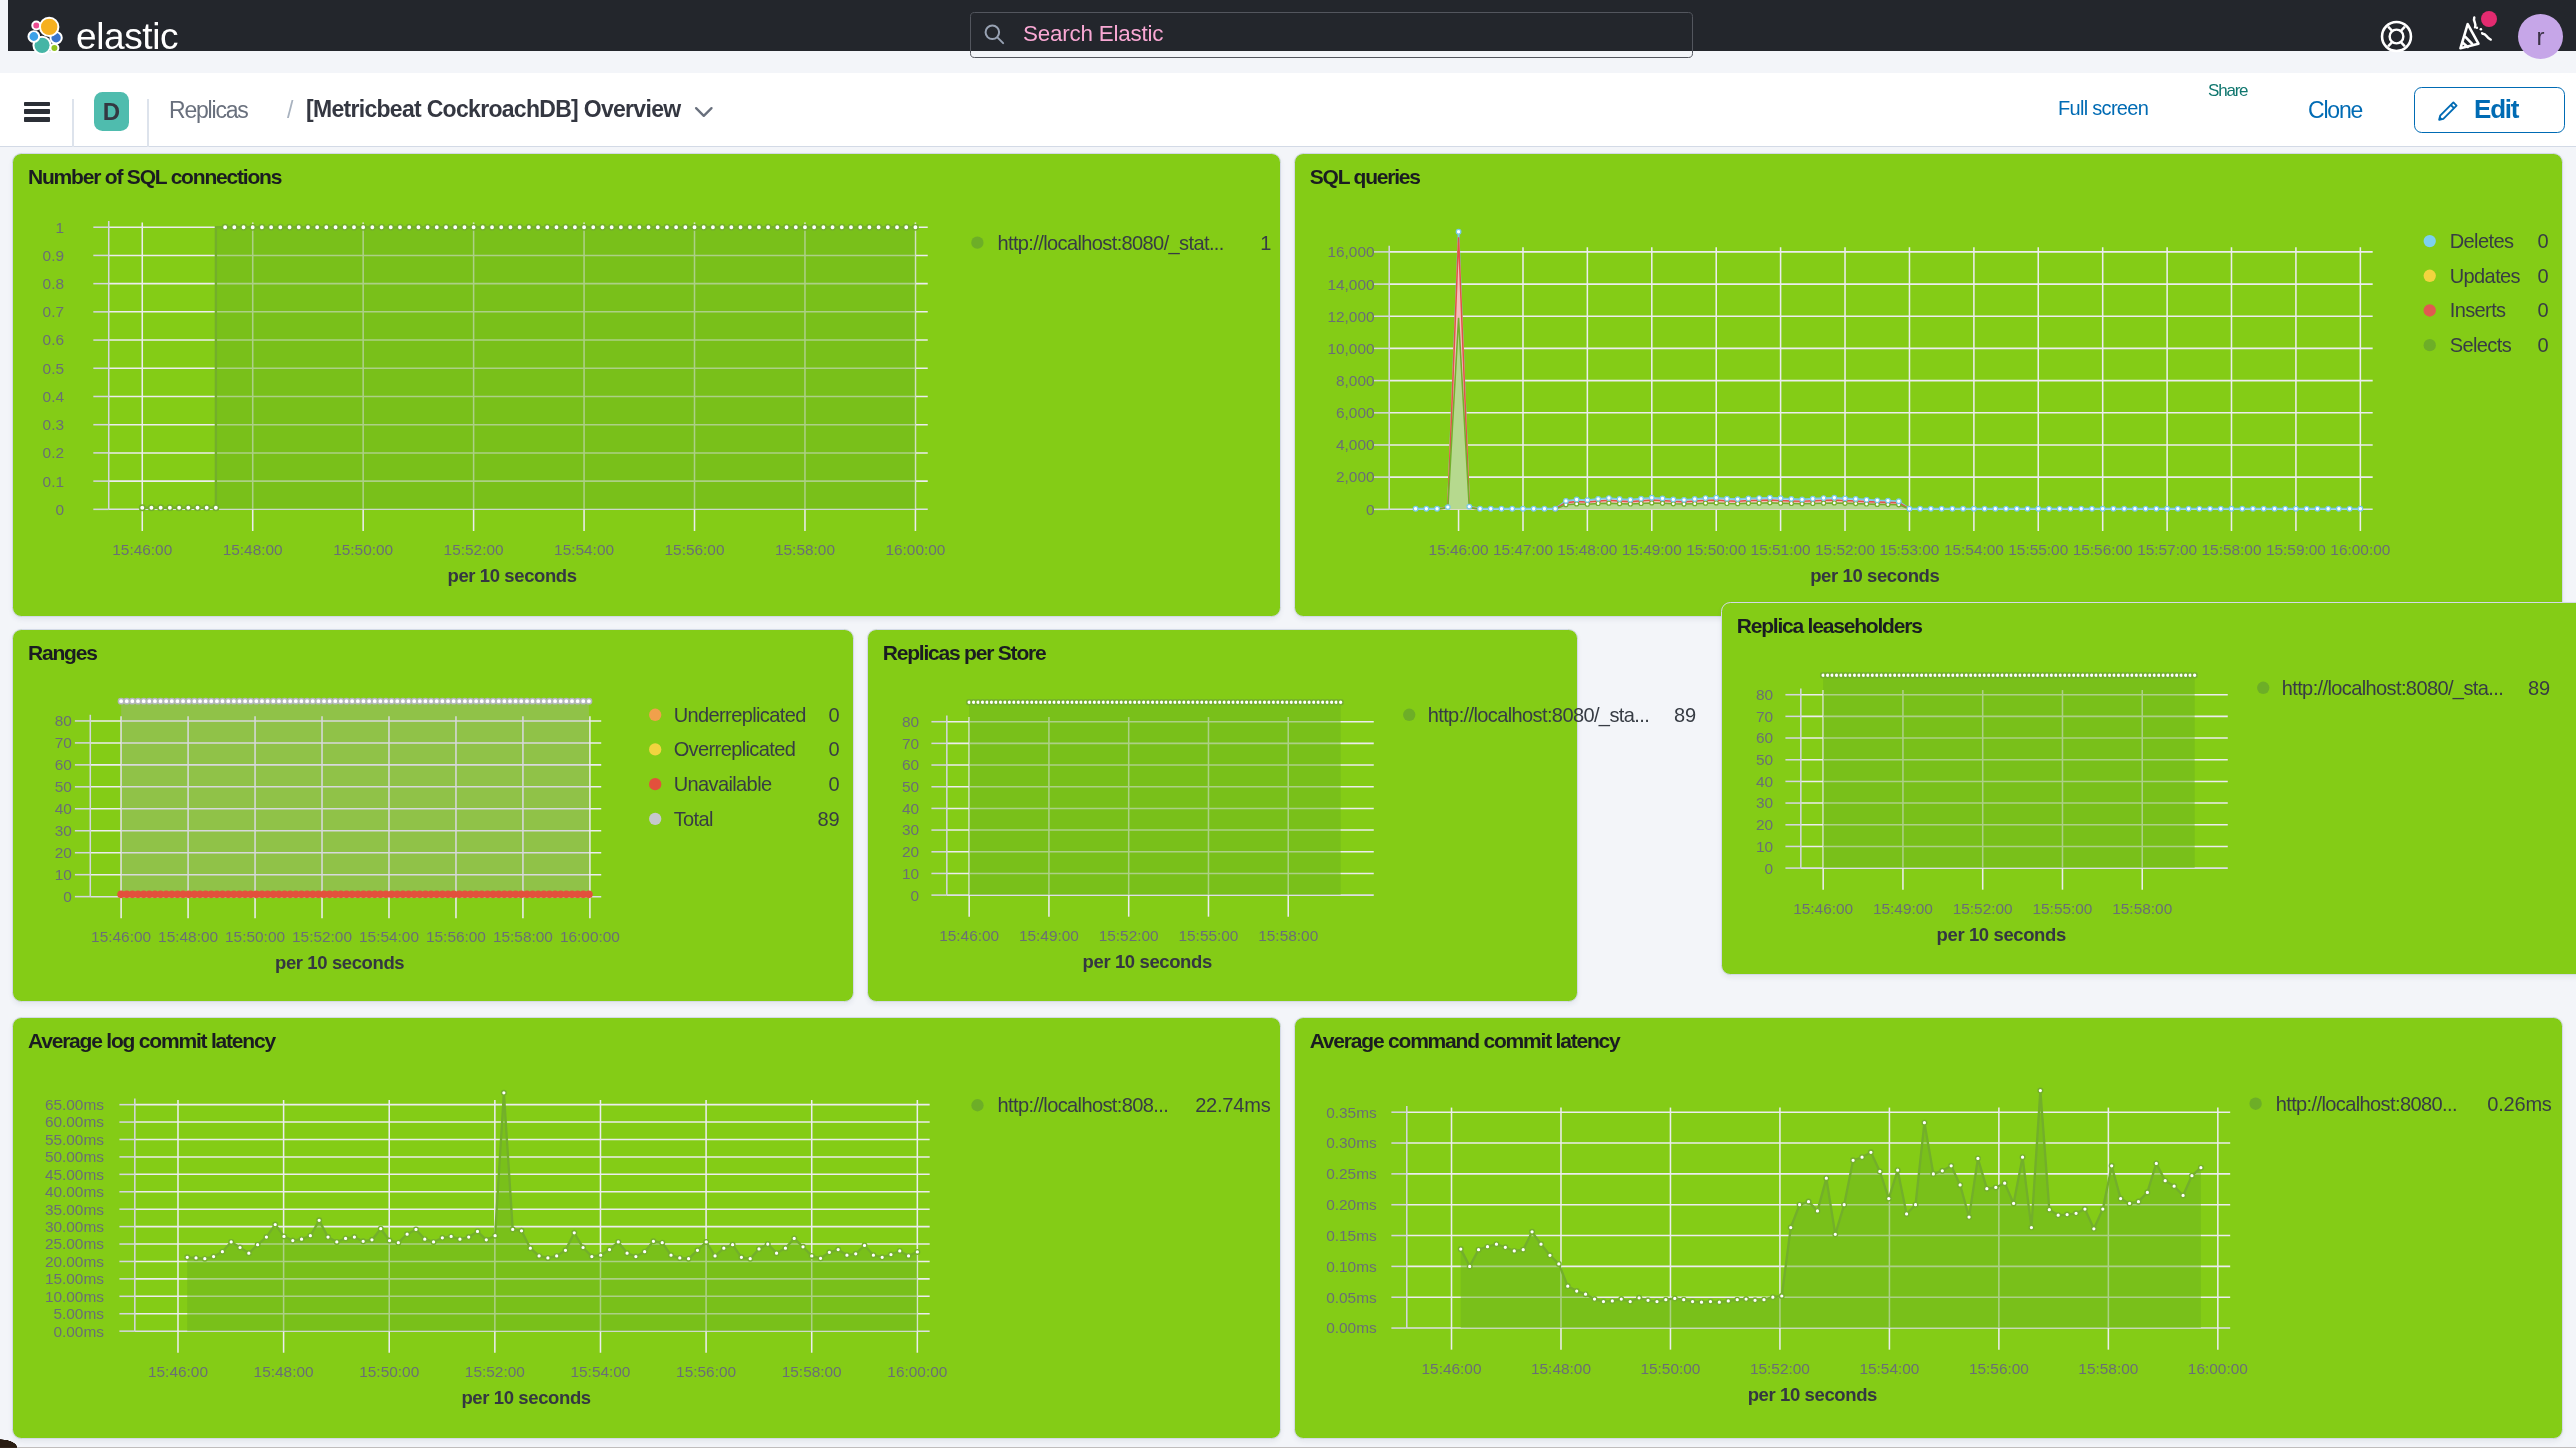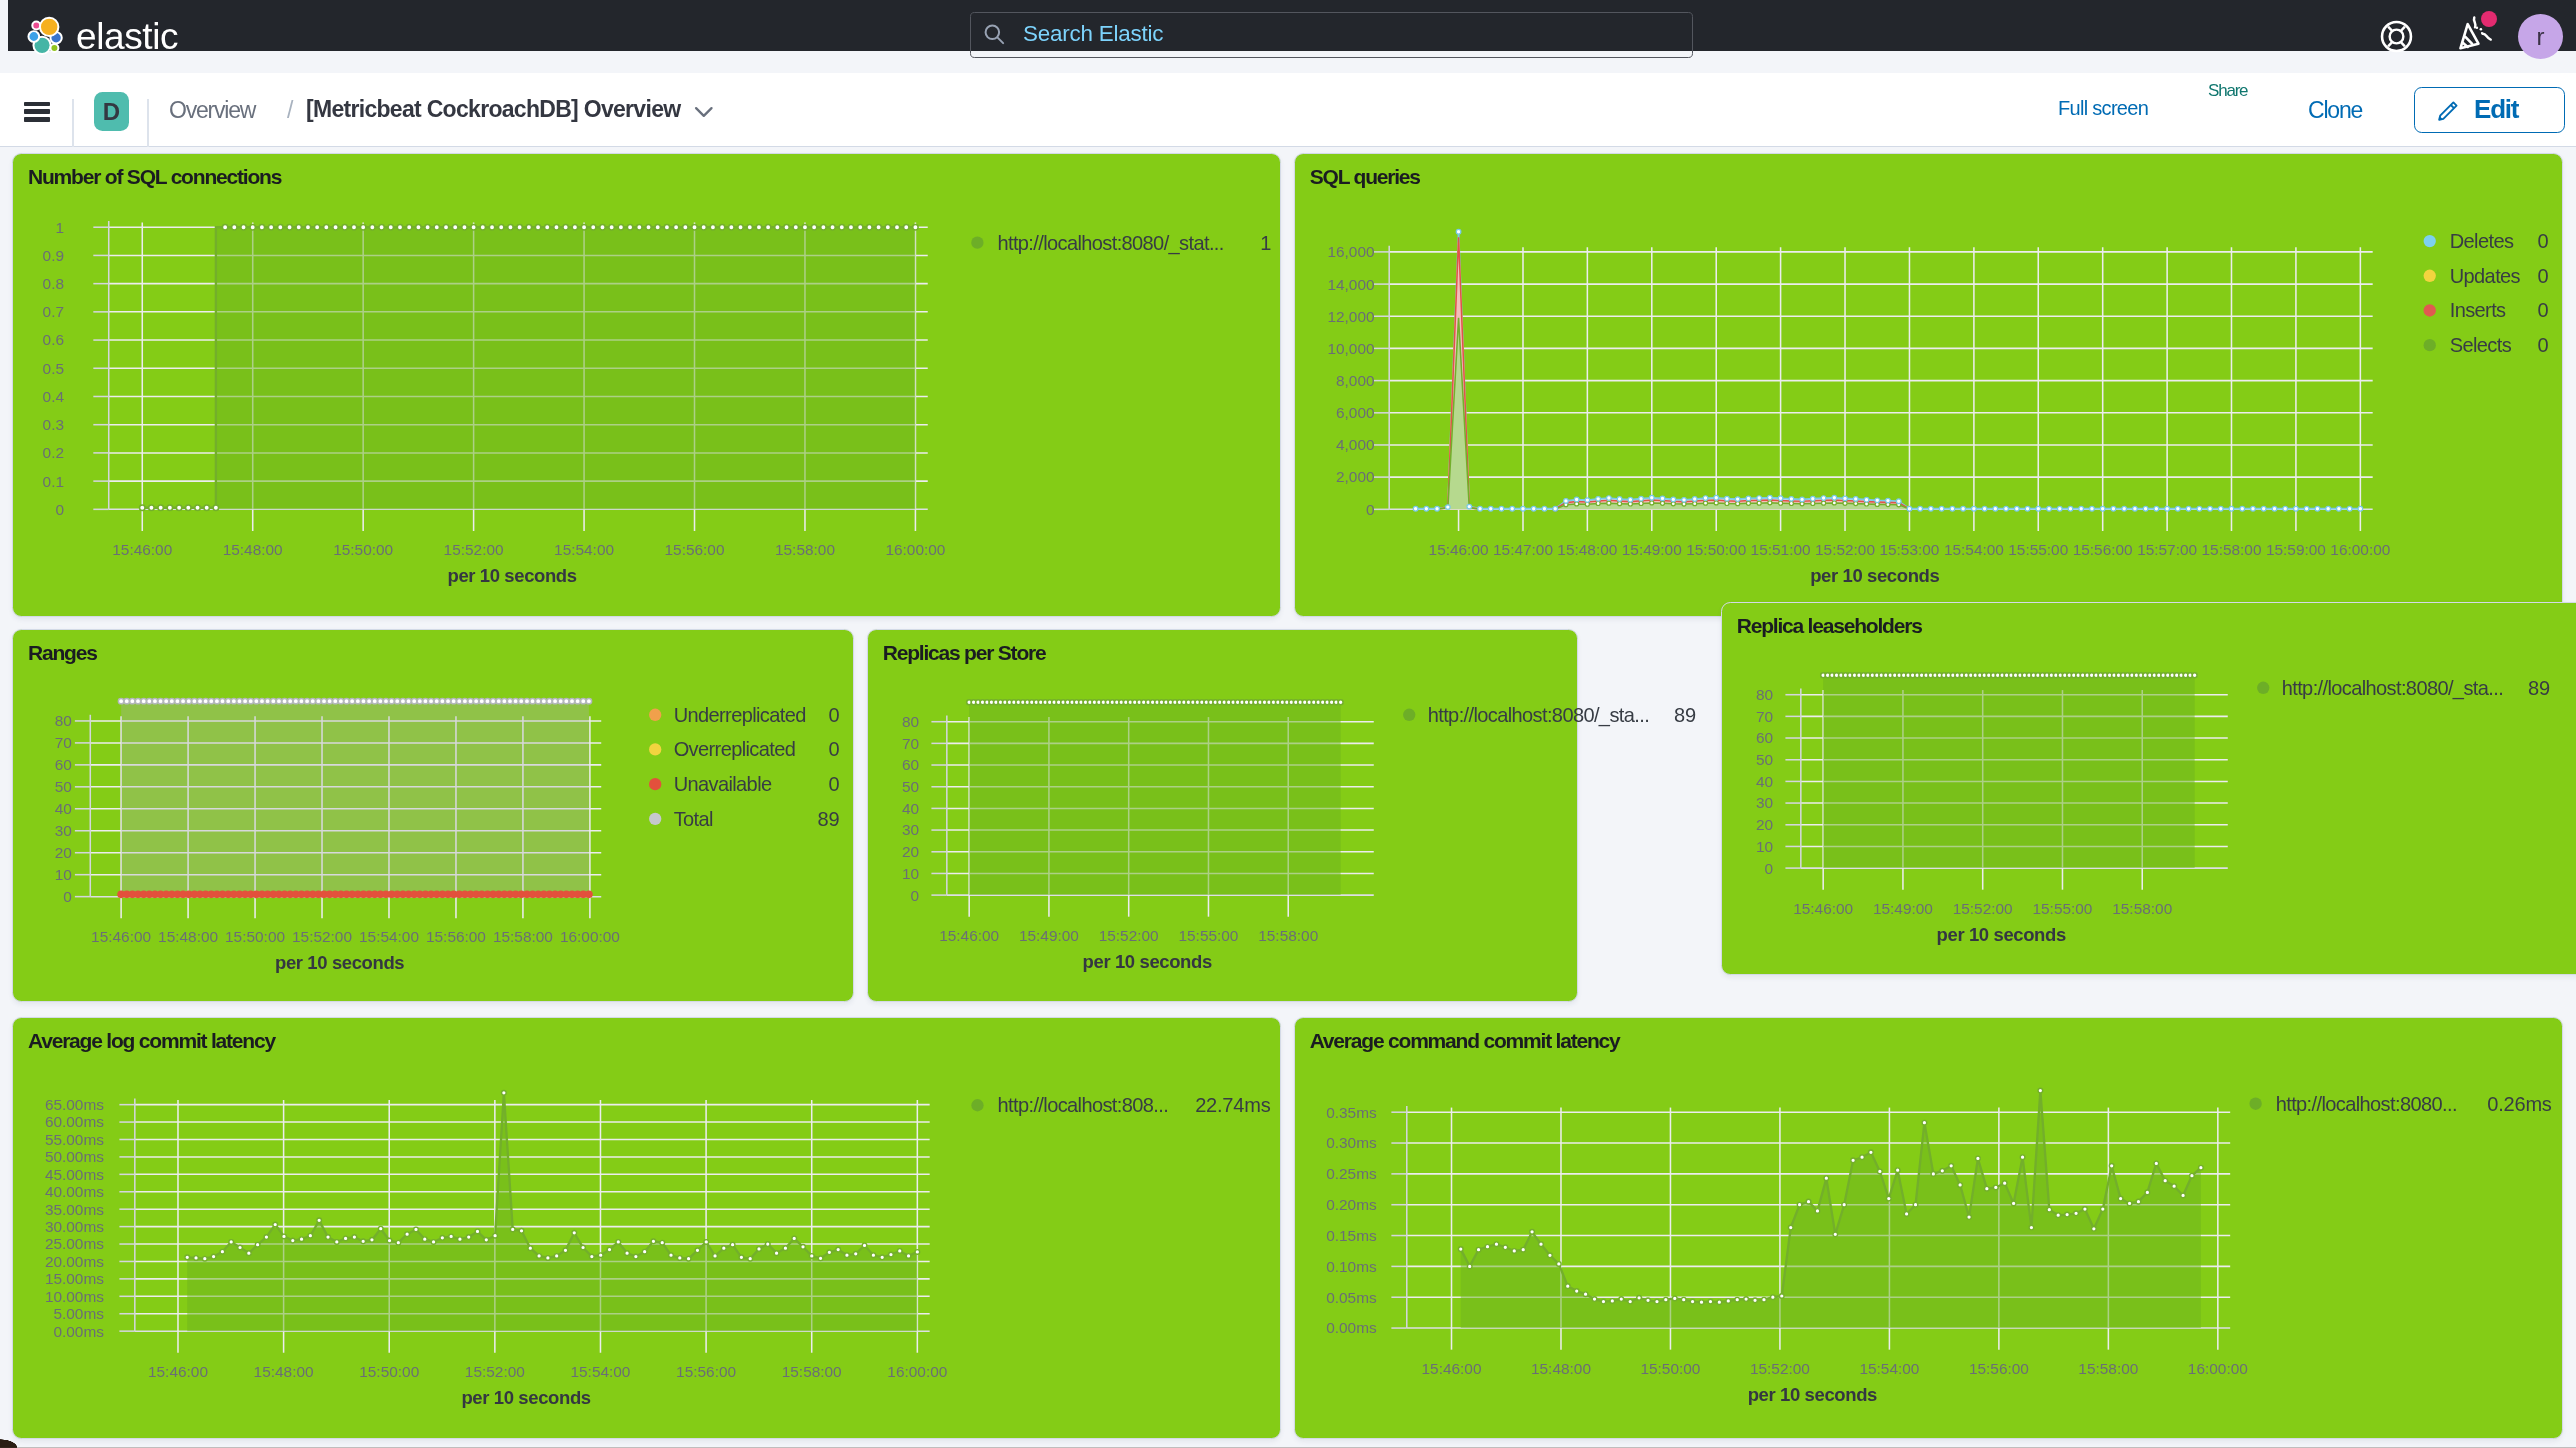--- a/index.html
+++ b/index.html
@@ -15,21 +15,21 @@
 <circle cx="38.8" cy="29.7" r="7.4" fill="#3a74cc" stroke="#fff" stroke-width="2.6"></circle>
 <circle cx="36.6" cy="43.1" r="5.2" fill="#91c420" stroke="#fff" stroke-width="2.6"></circle>
 <circle cx="29.8" cy="15.5" r="12" fill="#f6b020" stroke="#fff" stroke-width="2.6"></circle>
 </svg>
     <div style="position:absolute;left:68px;top:16px;font-size:37px;font-weight:500;color:#fff;letter-spacing:-0.4px">elastic</div>
     <div style="position:absolute;left:962px;top:11.6px;width:723px;height:46px;border:1.5px solid #53565e;border-radius:4.6px;box-sizing:border-box">
       <svg width="23" height="23" viewBox="0 0 16 16" style="position:absolute;left:12.3px;top:10px">
         <circle cx="6.5" cy="6.5" r="4.7" fill="none" stroke="#98a2b3" stroke-width="1.4"></circle>
         <line x1="10" y1="10" x2="14" y2="14" stroke="#98a2b3" stroke-width="1.4" stroke-linecap="round"></line>
       </svg>
-      <div style="position:absolute;left:52px;top:8.5px;font-size:22.4px;color:#7dd3fc;letter-spacing:-0.2px">Search Elastic</div>
+      <div style="position:absolute;left:52px;top:8.5px;font-size:22.4px;color:#f9a8d4;letter-spacing:-0.2px">Search Elastic</div>
     </div>
     <svg width="35" height="35" viewBox="0 0 46 46" style="position:absolute;left:2371px;top:18.5px">
 <circle cx="23" cy="23" r="19" fill="none" stroke="#fff" stroke-width="3.4"></circle>
 <circle cx="23" cy="23" r="9" fill="none" stroke="#fff" stroke-width="3.2"></circle>
 <line x1="12" y1="10" x2="17.5" y2="16" stroke="#fff" stroke-width="3.2"></line>
 <line x1="34" y1="10" x2="28.5" y2="16" stroke="#fff" stroke-width="3.2"></line>
 <line x1="12" y1="36" x2="17.5" y2="30" stroke="#fff" stroke-width="3.2"></line>
 <line x1="34" y1="36" x2="28.5" y2="30" stroke="#fff" stroke-width="3.2"></line>
 </svg>
     <svg width="43" height="43" viewBox="0 0 28 28" style="position:absolute;left:2448px;top:10.8px">
@@ -45,21 +45,21 @@
     <div style="position:absolute;left:2473px;top:10.8px;width:16px;height:16px;border-radius:50%;background:#e32b70"></div>
     <div style="position:absolute;left:2510px;top:14px;width:45px;height:45px;border-radius:50%;background:#c6a6e8;text-align:center;line-height:45px;font-size:24px;color:#3a3145;font-weight:500">r</div>
   </div>
 <div style="position:absolute;left:0;top:73px;width:2576px;height:74px;background:#fff;border-bottom:1.5px solid #d3dae6;box-sizing:border-box">
     <div style="position:absolute;left:24px;top:28.5px;width:26px;height:4.6px;background:#2b2f36;border-radius:0.8px"></div>
     <div style="position:absolute;left:24px;top:36px;width:26px;height:4.6px;background:#2b2f36;border-radius:0.8px"></div>
     <div style="position:absolute;left:24px;top:44px;width:26px;height:4.6px;background:#2b2f36;border-radius:0.8px"></div>
     <div style="position:absolute;left:72px;top:25.5px;width:1.5px;height:48px;background:#dde3ec"></div>
     <div style="position:absolute;left:94px;top:19px;width:35px;height:39px;border-radius:8.5px;background:#4fbcae;text-align:center;line-height:39px;font-size:24px;font-weight:bold;color:#343741">D</div>
     <div style="position:absolute;left:147px;top:25.5px;width:1.5px;height:48px;background:#dde3ec"></div>
-    <div style="position:absolute;left:169px;top:24px;font-size:23px;color:#69707d;letter-spacing:-1.2px">Overview</div>
+    <div style="position:absolute;left:169px;top:24px;font-size:23px;color:#69707d;letter-spacing:-1.2px">Replicas</div>
     <div style="position:absolute;left:287px;top:24px;font-size:23px;color:#a8b2bf">/</div>
     <div style="position:absolute;left:306px;top:23px;font-size:23px;font-weight:600;color:#343741;letter-spacing:-0.7px">[Metricbeat CockroachDB] Overview</div>
     <svg width="21.6" height="14" viewBox="0 0 28 18" style="position:absolute;left:693px;top:32px">
 <polyline points="4,4 14,14 24,4" fill="none" stroke="#69707d" stroke-width="3" stroke-linecap="round" stroke-linejoin="round"></polyline>
     </svg>
     <div style="position:absolute;left:2058px;top:24px;font-size:20px;color:#006bb4;letter-spacing:-0.7px">Full screen</div>
     <div style="position:absolute;left:2208px;top:8px;font-size:17px;color:#0f766e;letter-spacing:-1.2px">Share</div>
     <div style="position:absolute;left:2308px;top:24px;font-size:23px;color:#006bb4;letter-spacing:-1.2px">Clone</div>
     <div style="position:absolute;left:2414px;top:14px;width:151px;height:46px;border:1.5px solid #006bb4;border-radius:7.7px;box-sizing:border-box">
       <svg width="23" height="23" viewBox="0 0 16 16" style="position:absolute;left:21px;top:11.6px">

